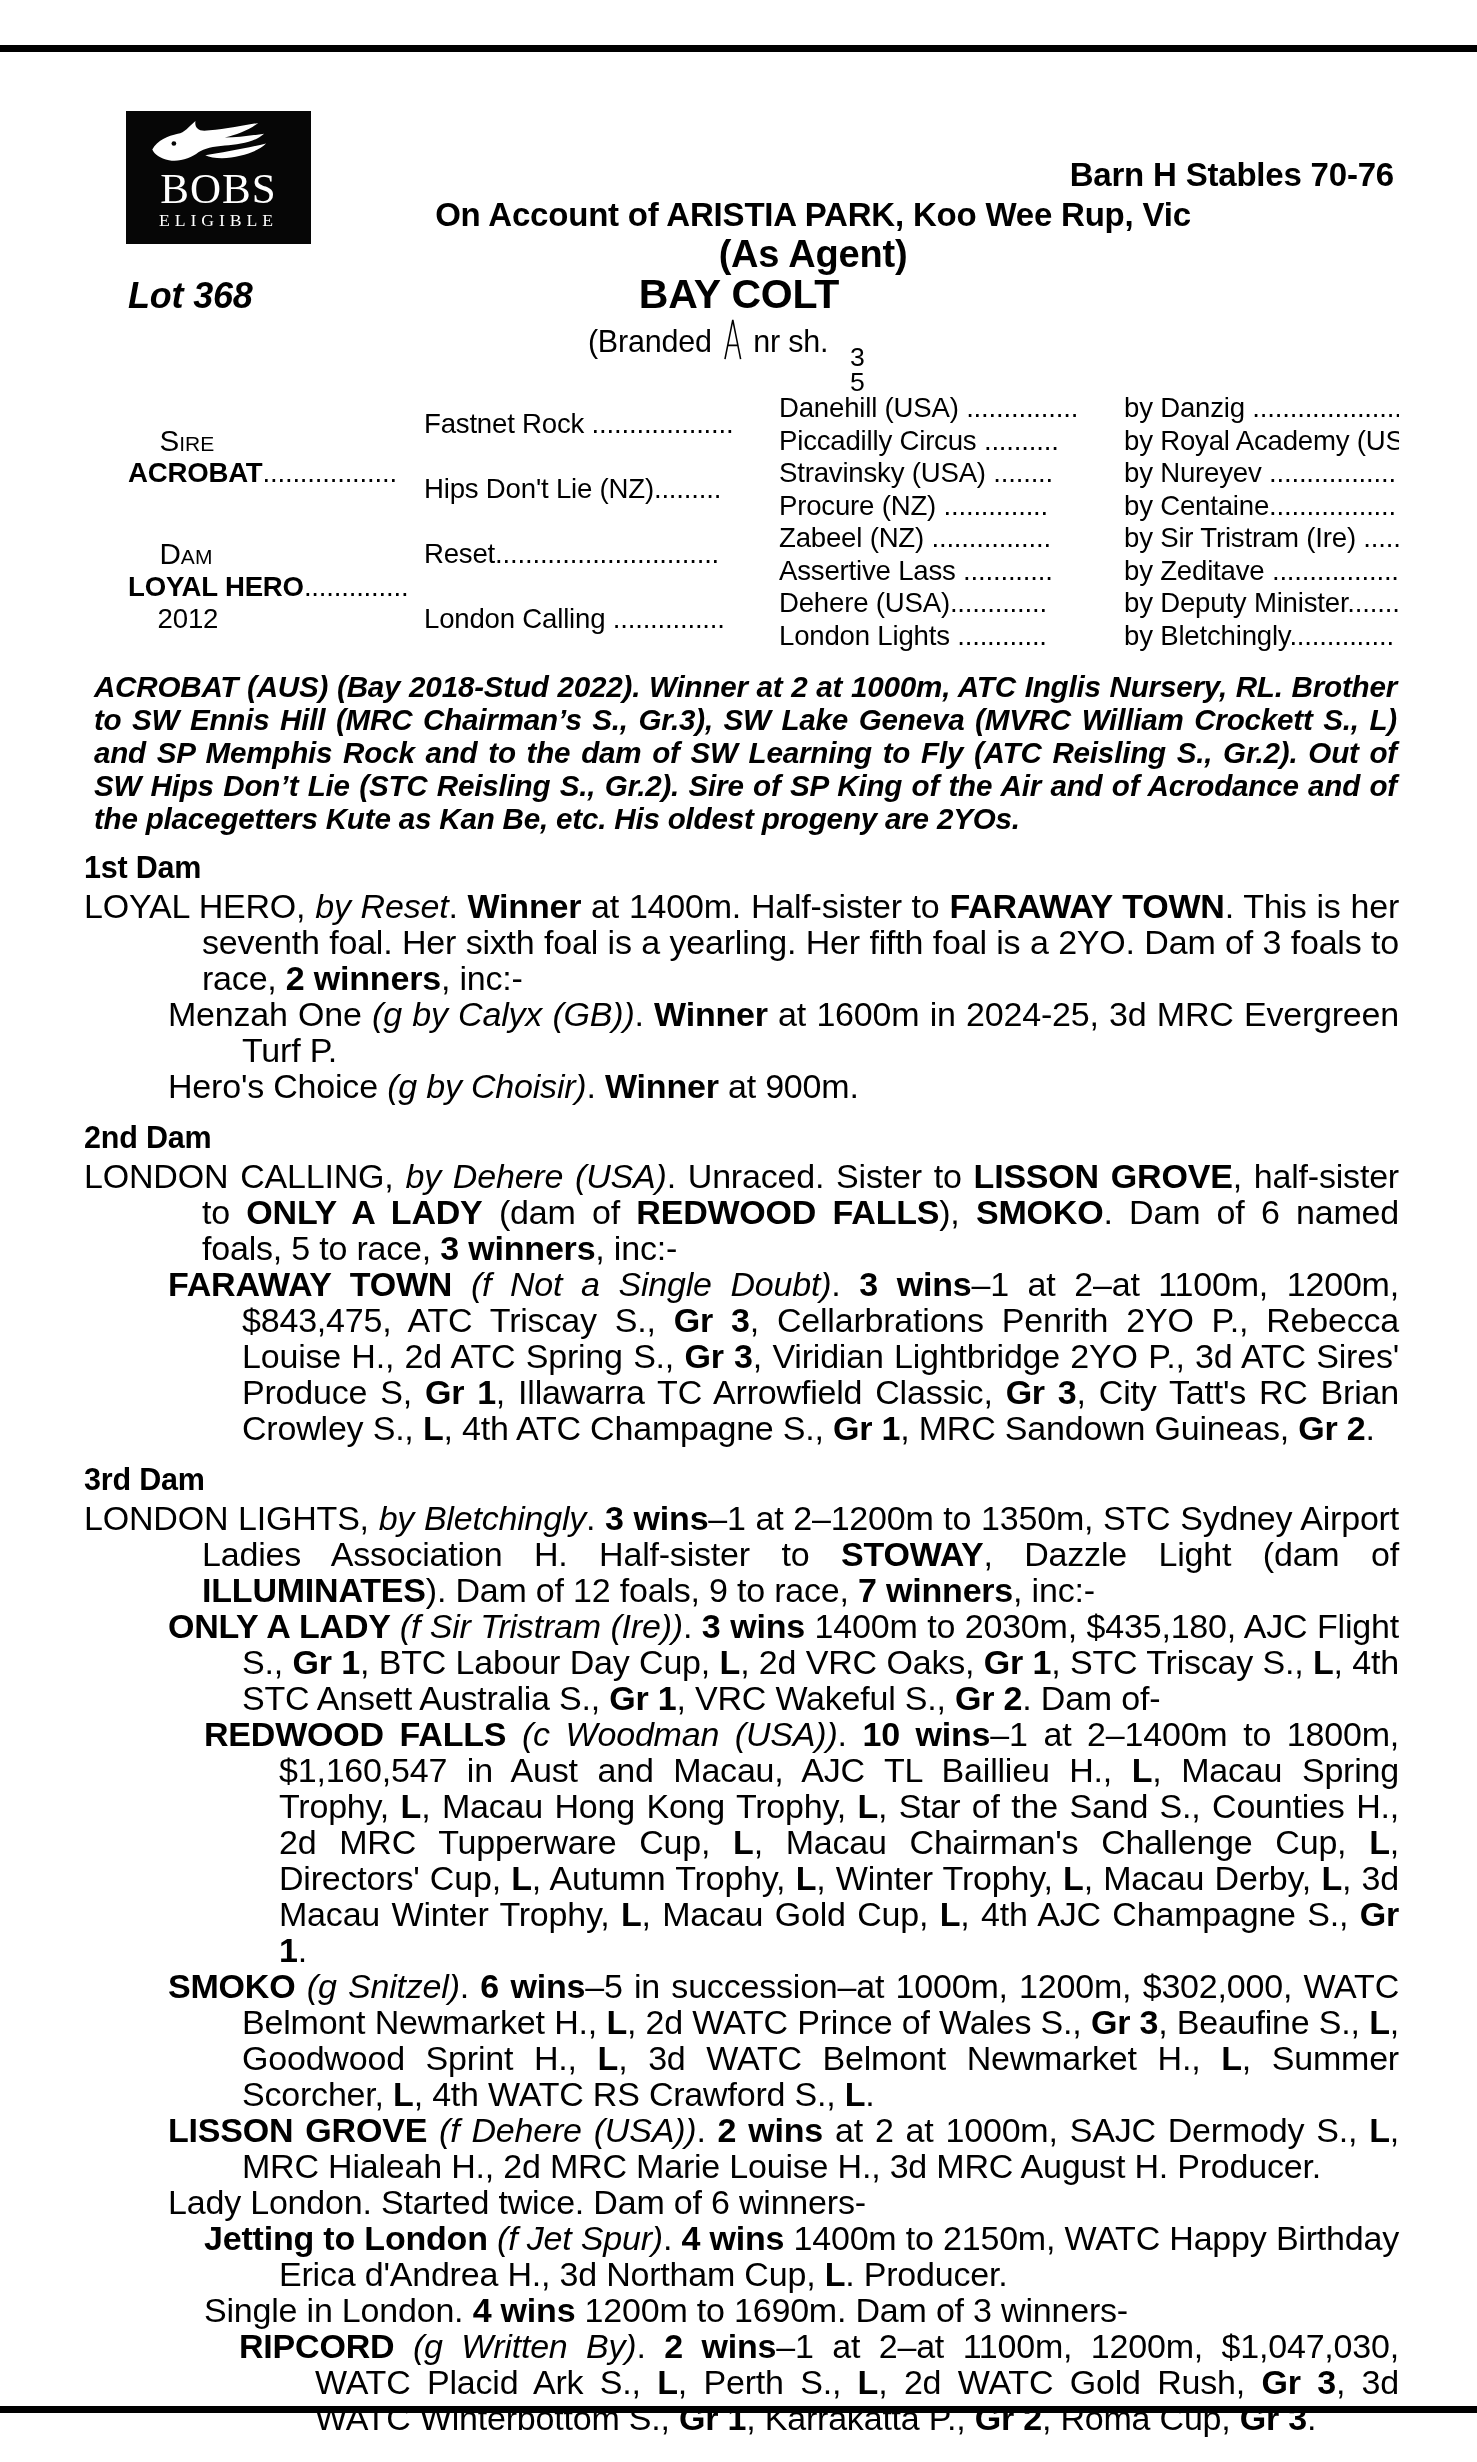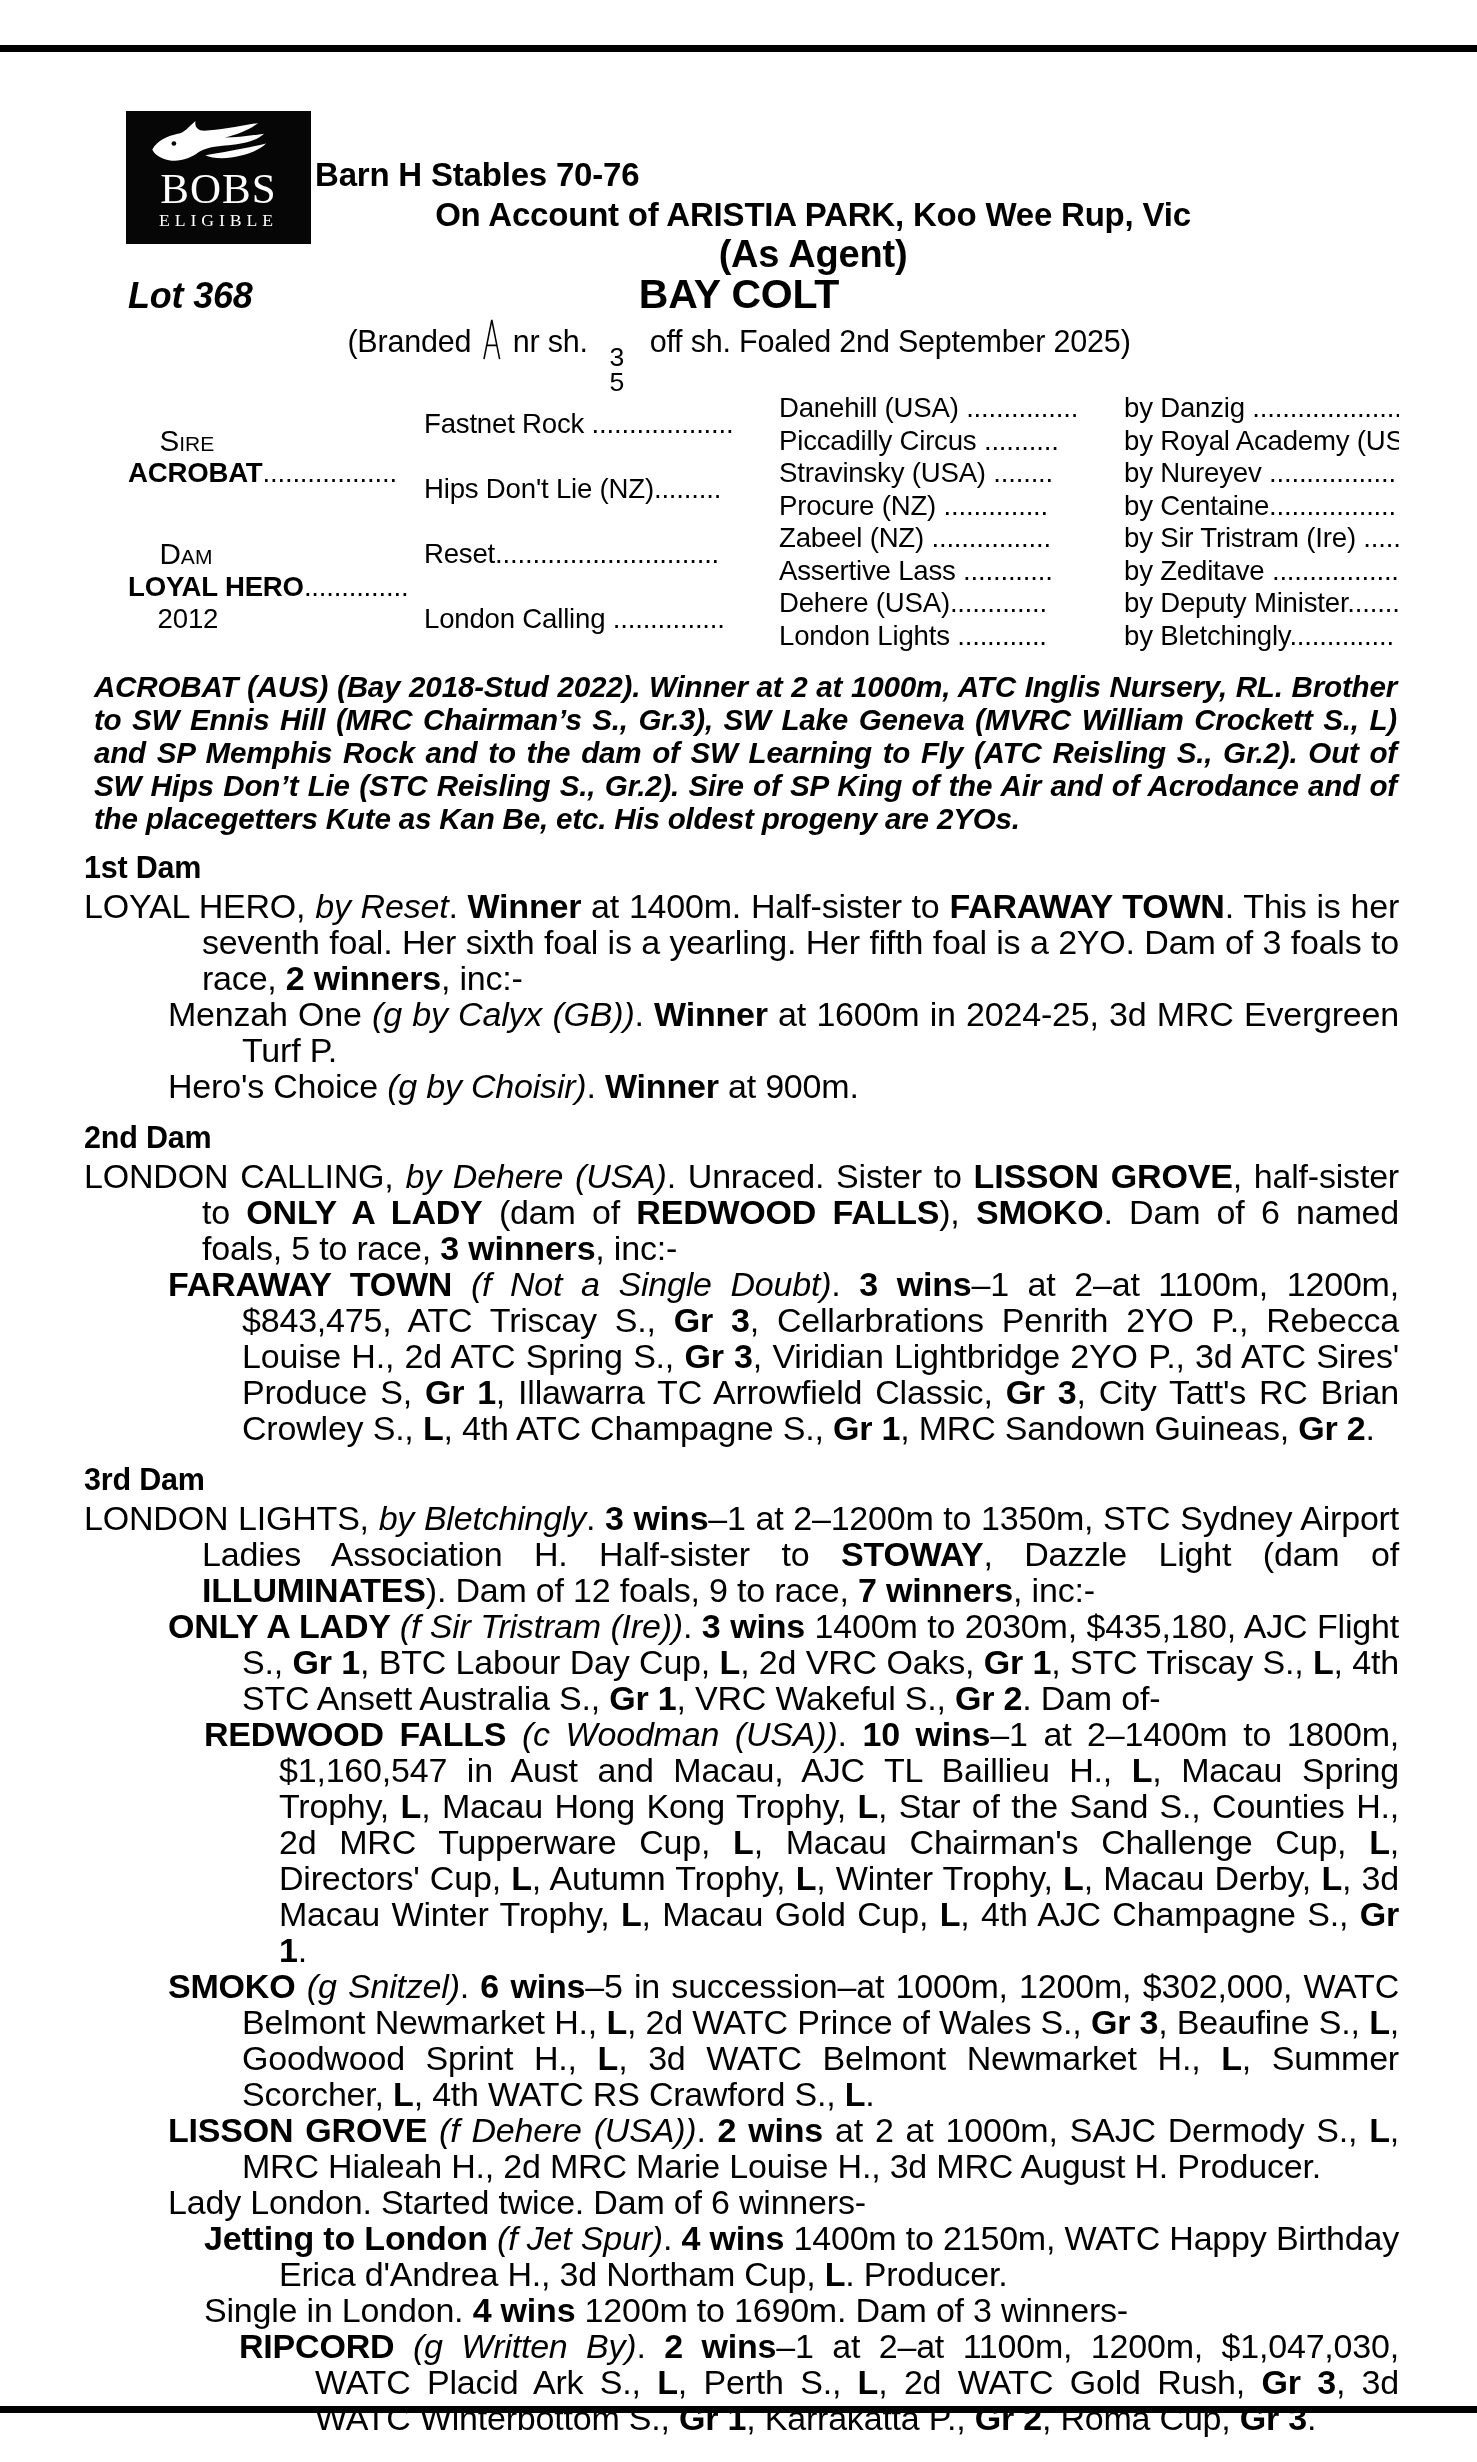--- a/index.html
+++ b/index.html
@@ -8,21 +8,21 @@
   .rule{position:absolute;left:0;right:0;height:6.9px;background:#000;}
   .rule-top{top:45px;}
   .rule-bottom{top:2406px;}
 
   
   .logo{position:absolute;left:126px;top:111px;width:185px;height:133px;background:#060606;
         display:flex;flex-direction:column;align-items:center;justify-content:flex-start;overflow:hidden;}
   .logo svg{margin-top:6.9px;}
   .logo-bobs{font-family:"Liberation Serif",serif;color:#fff;font-size:43px;line-height:43px;letter-spacing:1px;margin-top:-2px;}
   .logo-elig{font-family:"Liberation Serif",serif;color:#fff;font-size:17.7px;line-height:19.7px;letter-spacing:4.9px;margin-top:1px;}
-  .barn{position:absolute;top:156px;left:315px;right:84px;text-align:left;font-size:33px;font-weight:bold;}
+  .barn{position:absolute;top:156px;left:315px;right:84px;text-align:right;font-size:33px;font-weight:bold;}
   .account{position:absolute;top:196px;left:315px;right:167px;text-align:center;font-size:33px;font-weight:bold;}
   .agent{position:absolute;top:233px;left:315px;right:167px;text-align:center;font-size:38px;font-weight:bold;}
   .lot{position:absolute;top:275px;left:128px;font-size:36px;font-weight:bold;font-style:italic;}
   .colt-title{position:absolute;top:271px;left:0;right:0;text-align:center;font-size:41px;font-weight:bold;}
   .branded{position:absolute;top:317px;left:0;right:0;text-align:center;font-size:30.5px;white-space:nowrap;}
   .brand-mark{display:inline-block;vertical-align:-9.9px;margin:0 7.9px;}
   .frac{display:inline-flex;flex-direction:column;text-align:center;font-size:26.6px;line-height:24.6px;
         vertical-align:-13.8px;margin:0 25.6px 0 21.7px;}
 
   
@@ -72,21 +72,21 @@
 <div class="agent">(As Agent)</div>
 <div class="lot">Lot 368</div>
 <div class="colt-title">BAY COLT</div>
 
 <div class="branded">
   <span>(Branded</span><span class="brand-mark"><svg width="25.6" height="45" viewBox="0 0 26 46">
         <path d="M13 3 L5 43 M13 3 L21 43 M8 29 L18 29" stroke="#000" stroke-width="1.6" fill="none"></path>
       </svg></span><span>nr sh.</span><span class="frac">
       <span>3</span>
       <span>5</span>
-    </span><span>off sh. Foaled 2nd September 2025)</span>
+    </span>
 </div>
 
 <div class="flow">
 
   <div class="ped">
     <div class="pcell pcol1" style="grid-column:1;grid-row:1/5">
       <div class="ped-label">Sire</div>
       <div><span class="ped-name">ACROBAT</span><span>..................</span></div>
     </div>
     <div class="pcell pcol1" style="grid-column:1;grid-row:5/9">

